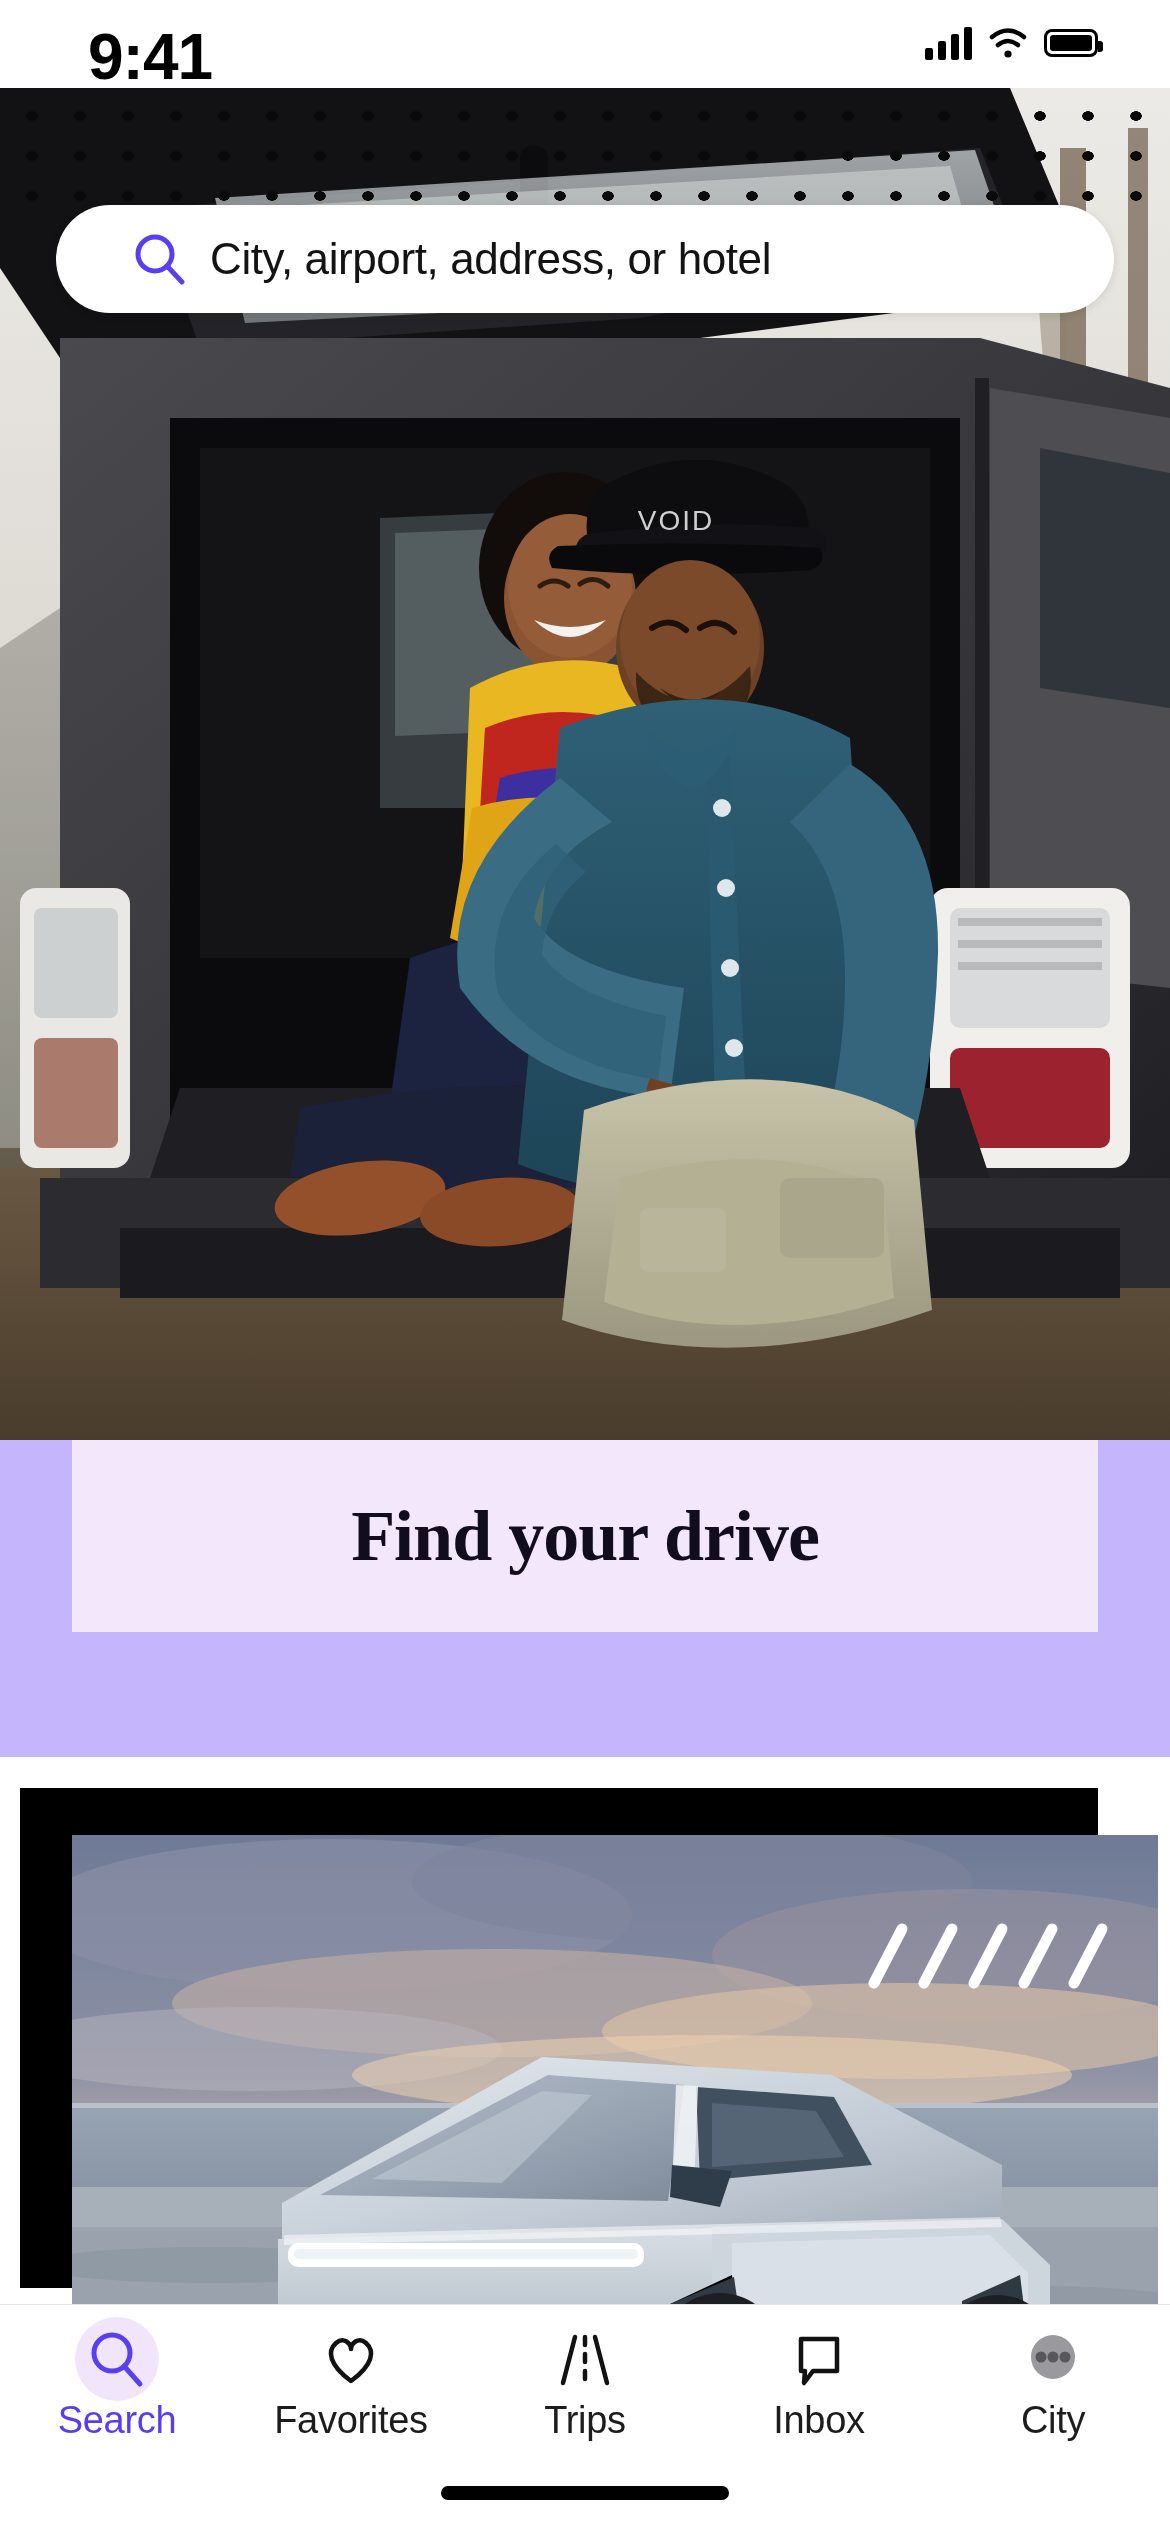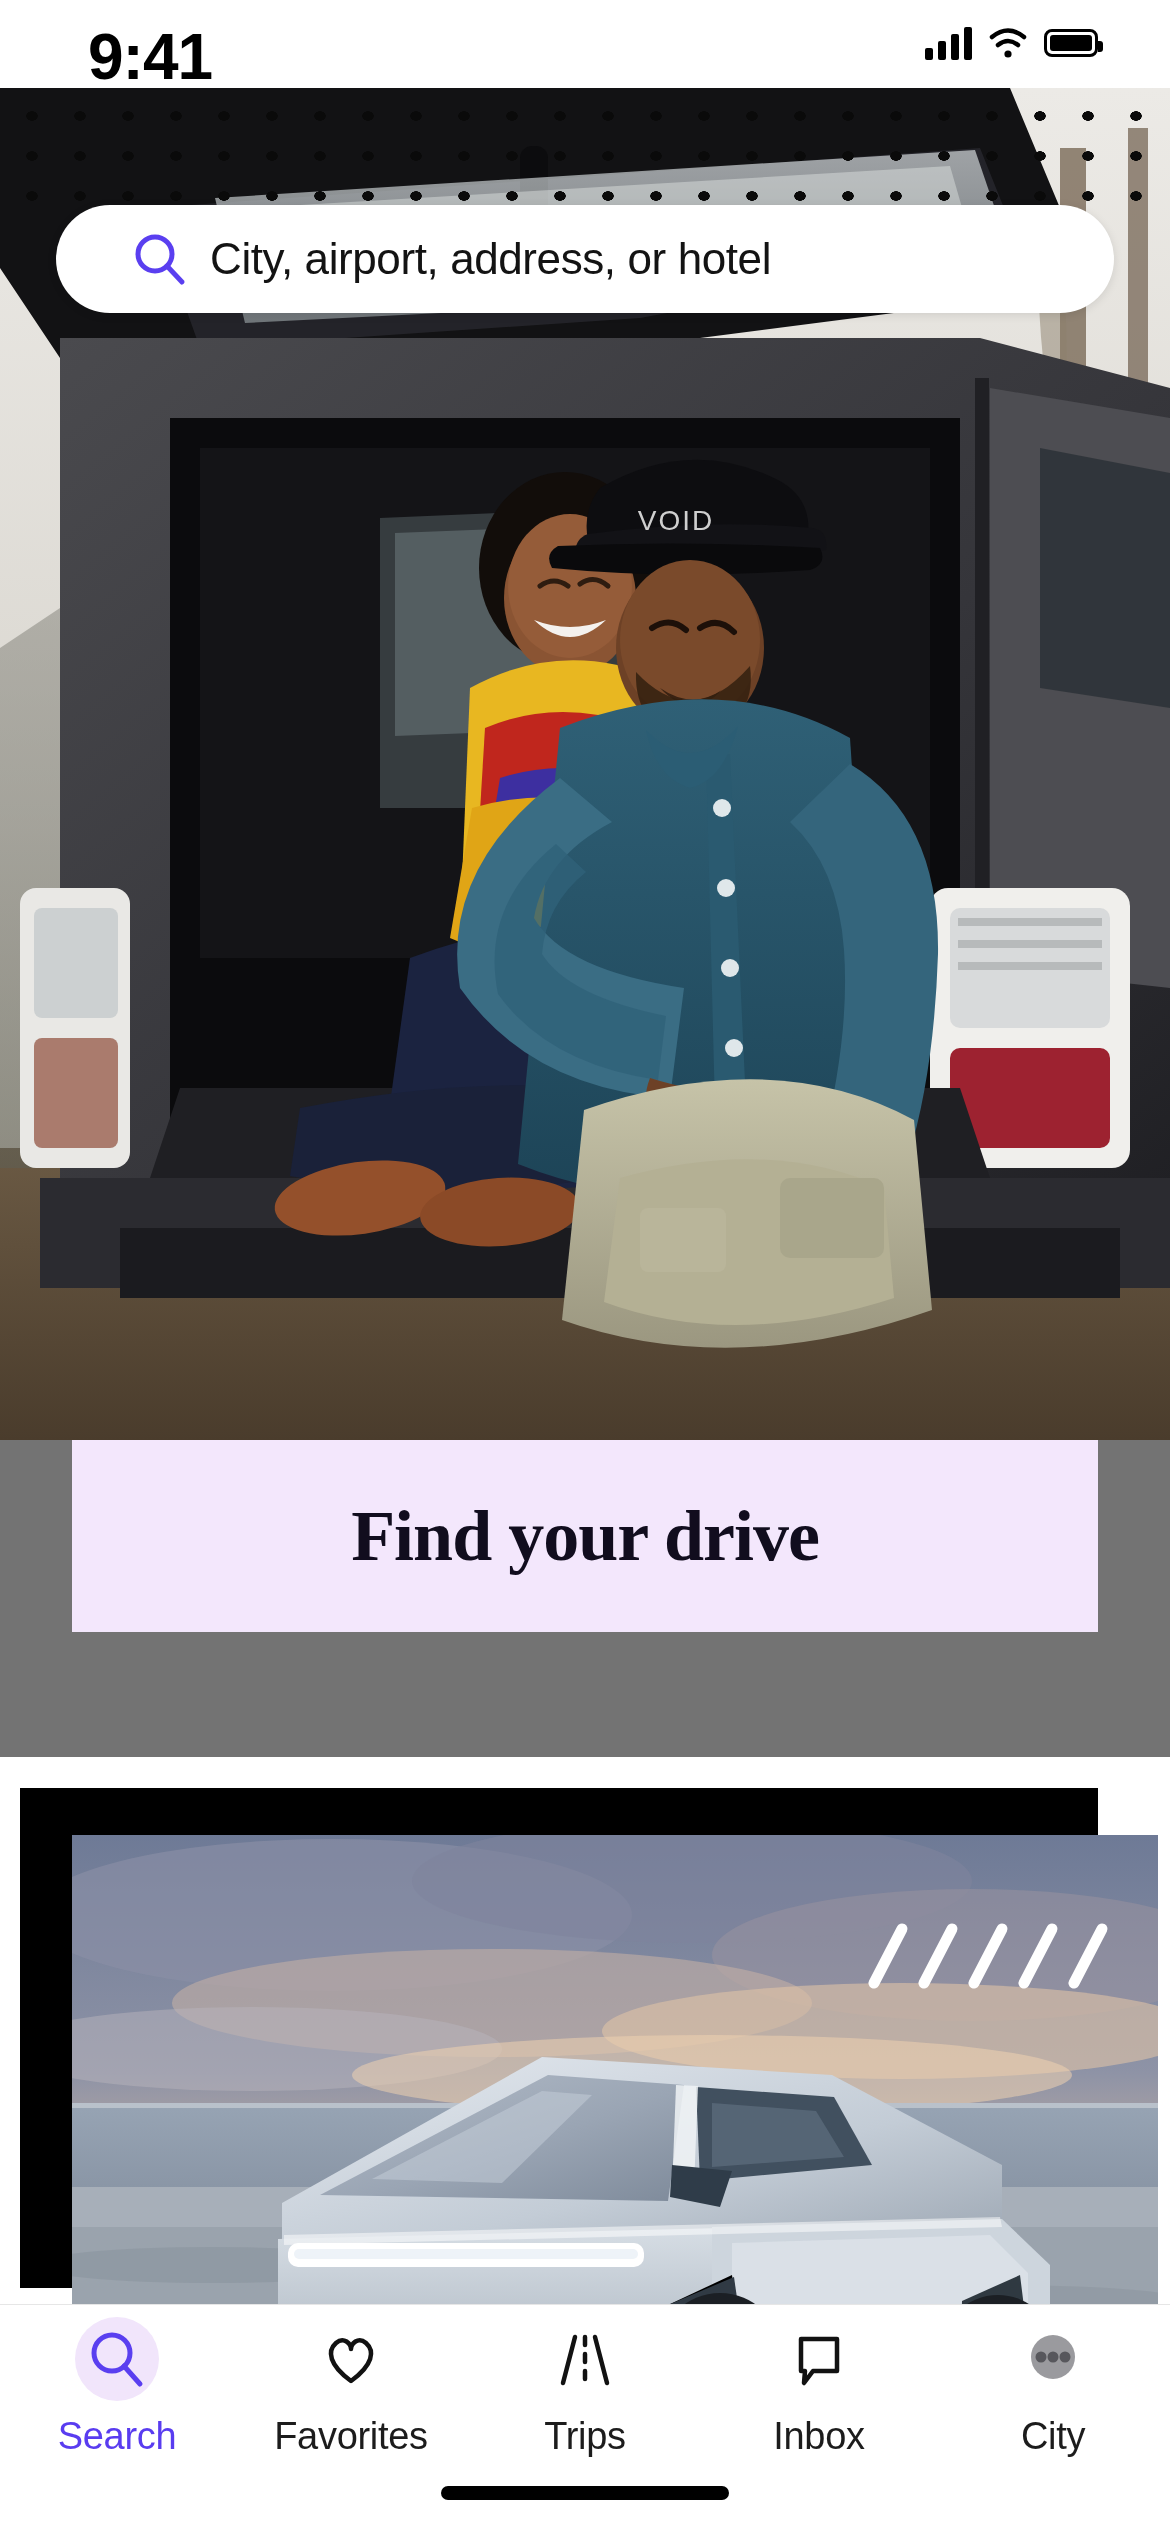--- a/index.html
+++ b/index.html
@@ -51,21 +51,21 @@
   .battery::after {
     content:""; position:absolute; right:-8px; top:9px;
     width:5px; height:11px; background:#000; border-radius:0 3px 3px 0;
   }
 
   
   .hero {
     position:absolute; left:0; top:88px;
     width:1170px; height:1669px;
     overflow:hidden;
-    background:#737373;
+    background:#c4b5fd;
   }
   .hero-svg { position:absolute; left:0; top:0; width:1170px; height:1352px; display:block; }
   .dot-overlay {
     position:absolute; left:0; top:0;
     width:1170px; height:132px;
     background-image:radial-gradient(#0a0a0a 5.5px, transparent 6px);
     background-size:48px 40px;
     background-position:8px 8px;
     pointer-events:none;
   }
@@ -155,21 +155,21 @@
     content:"";
     position:absolute; left:50%; top:50%;
     transform:translate(-50%,-50%);
     width:84px; height:84px;
     background:#f1e5fb;
     border-radius:50%;
     z-index:0;
   }
   .tab-iconwrap svg { position:relative; z-index:1; }
   .tab-label {
-    margin-top:20px;
+    margin-top:4px;
     font-size:38px;
     color:#1c1c1c;
     font-family:"Liberation Sans", sans-serif;
     letter-spacing:-0.3px;
   }
   .tab-label.active { color:#593cf0; }
   .home-indicator {
     position:absolute; left:50%; bottom:32px;
     transform:translateX(-50%);
     width:288px; height:14px;

